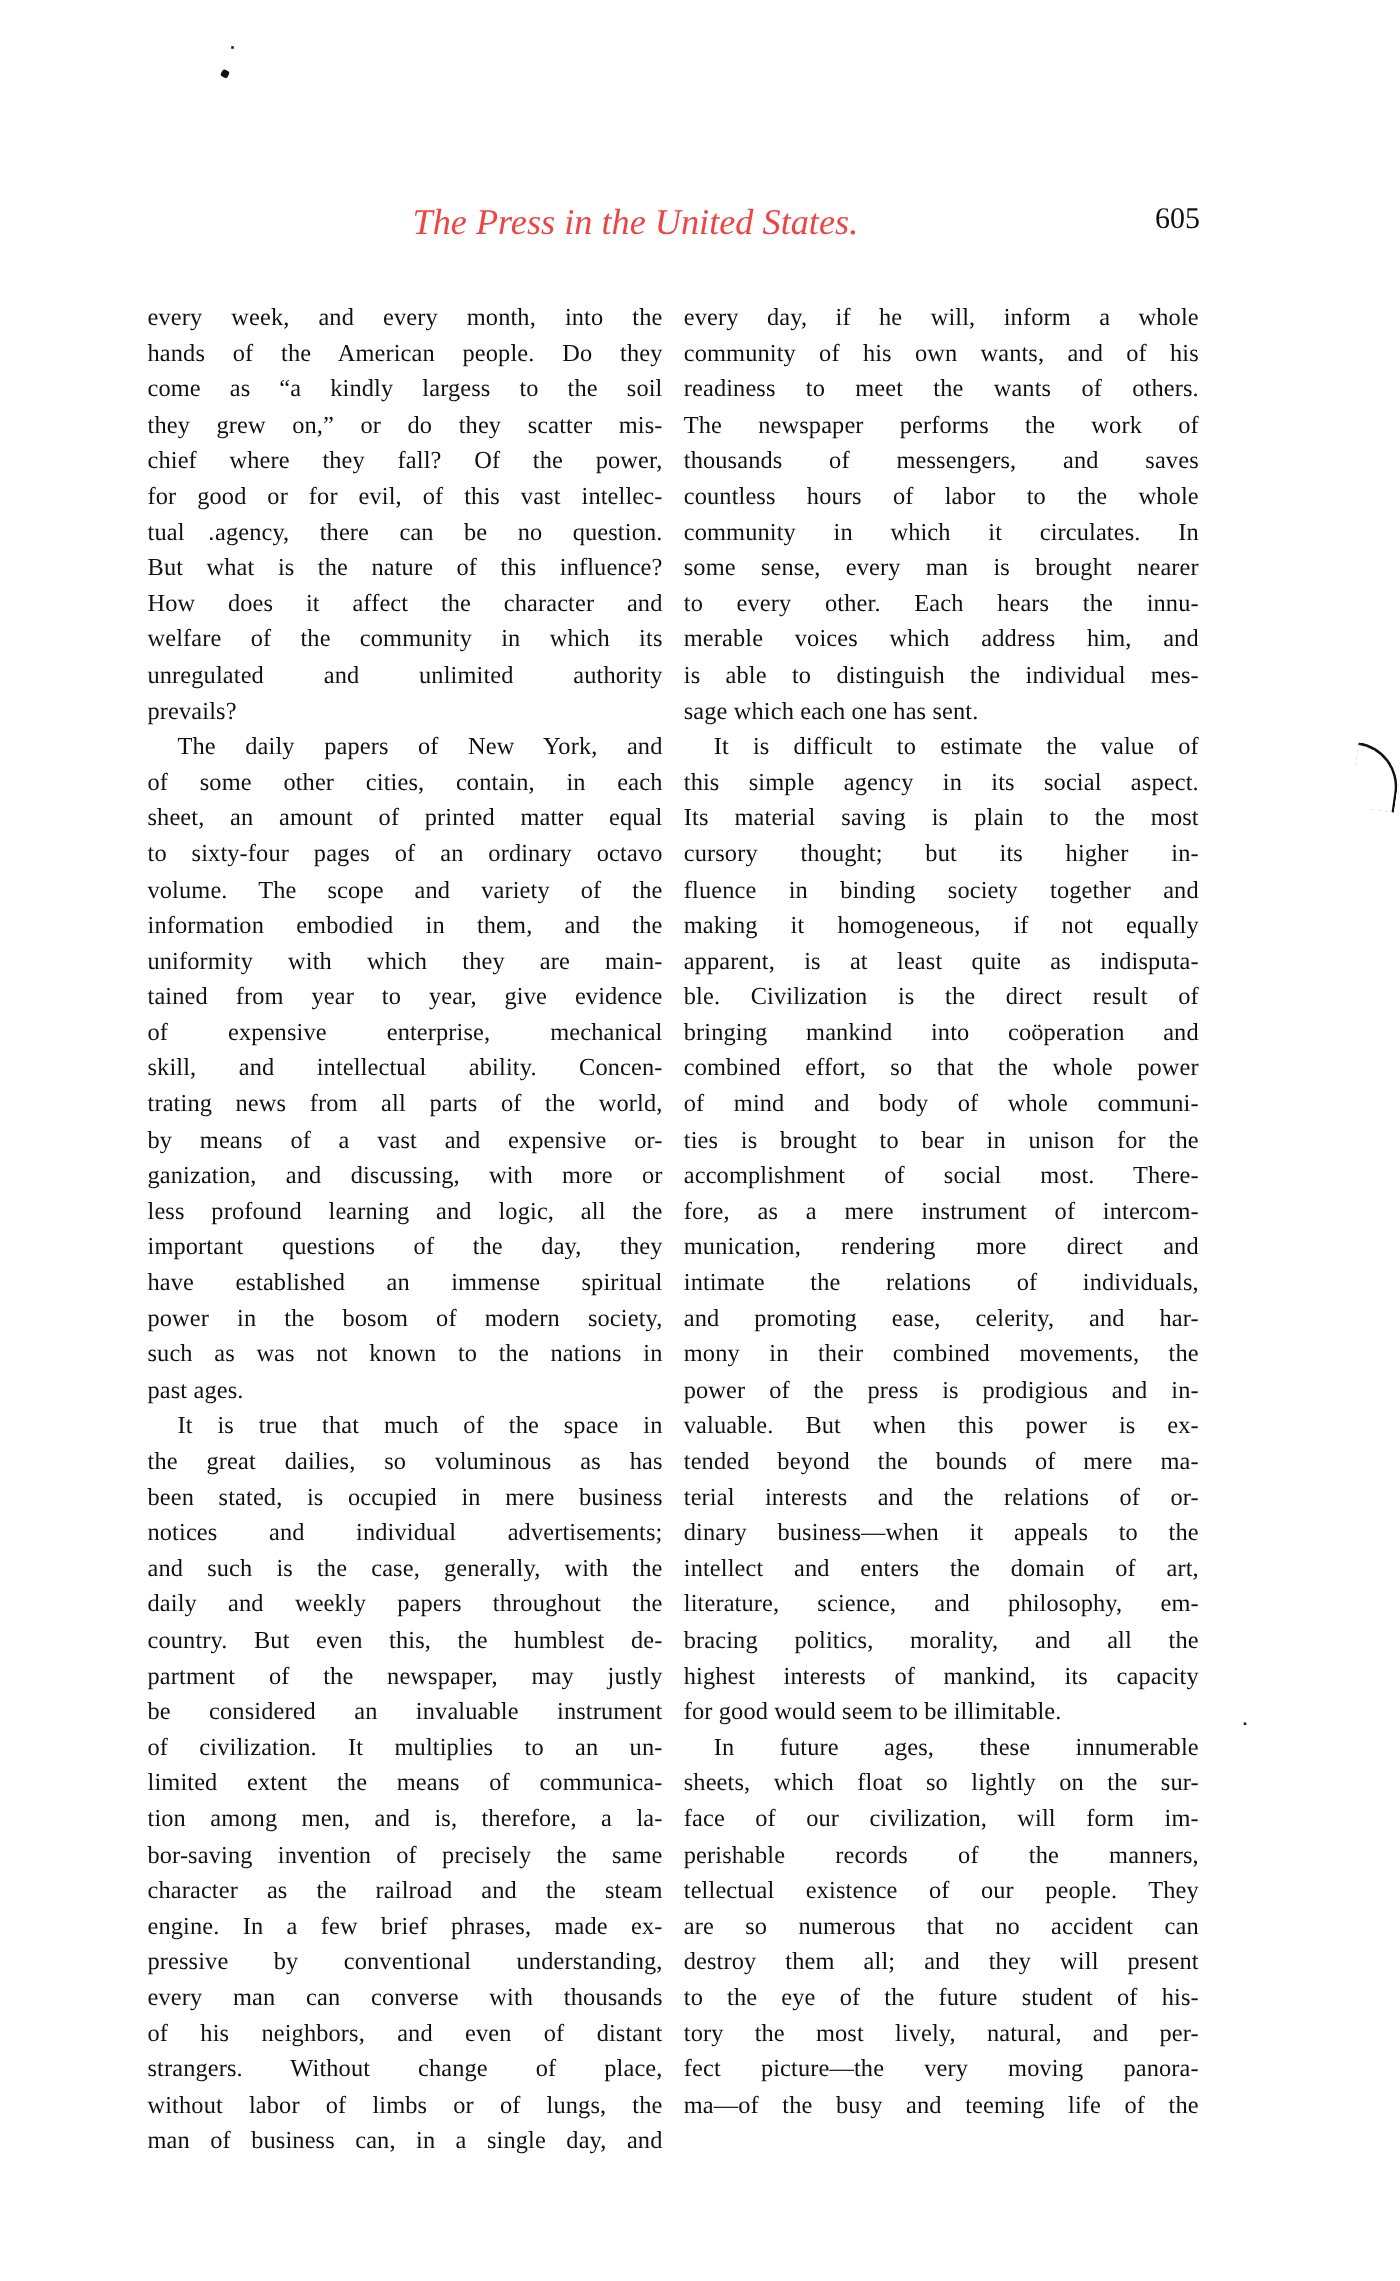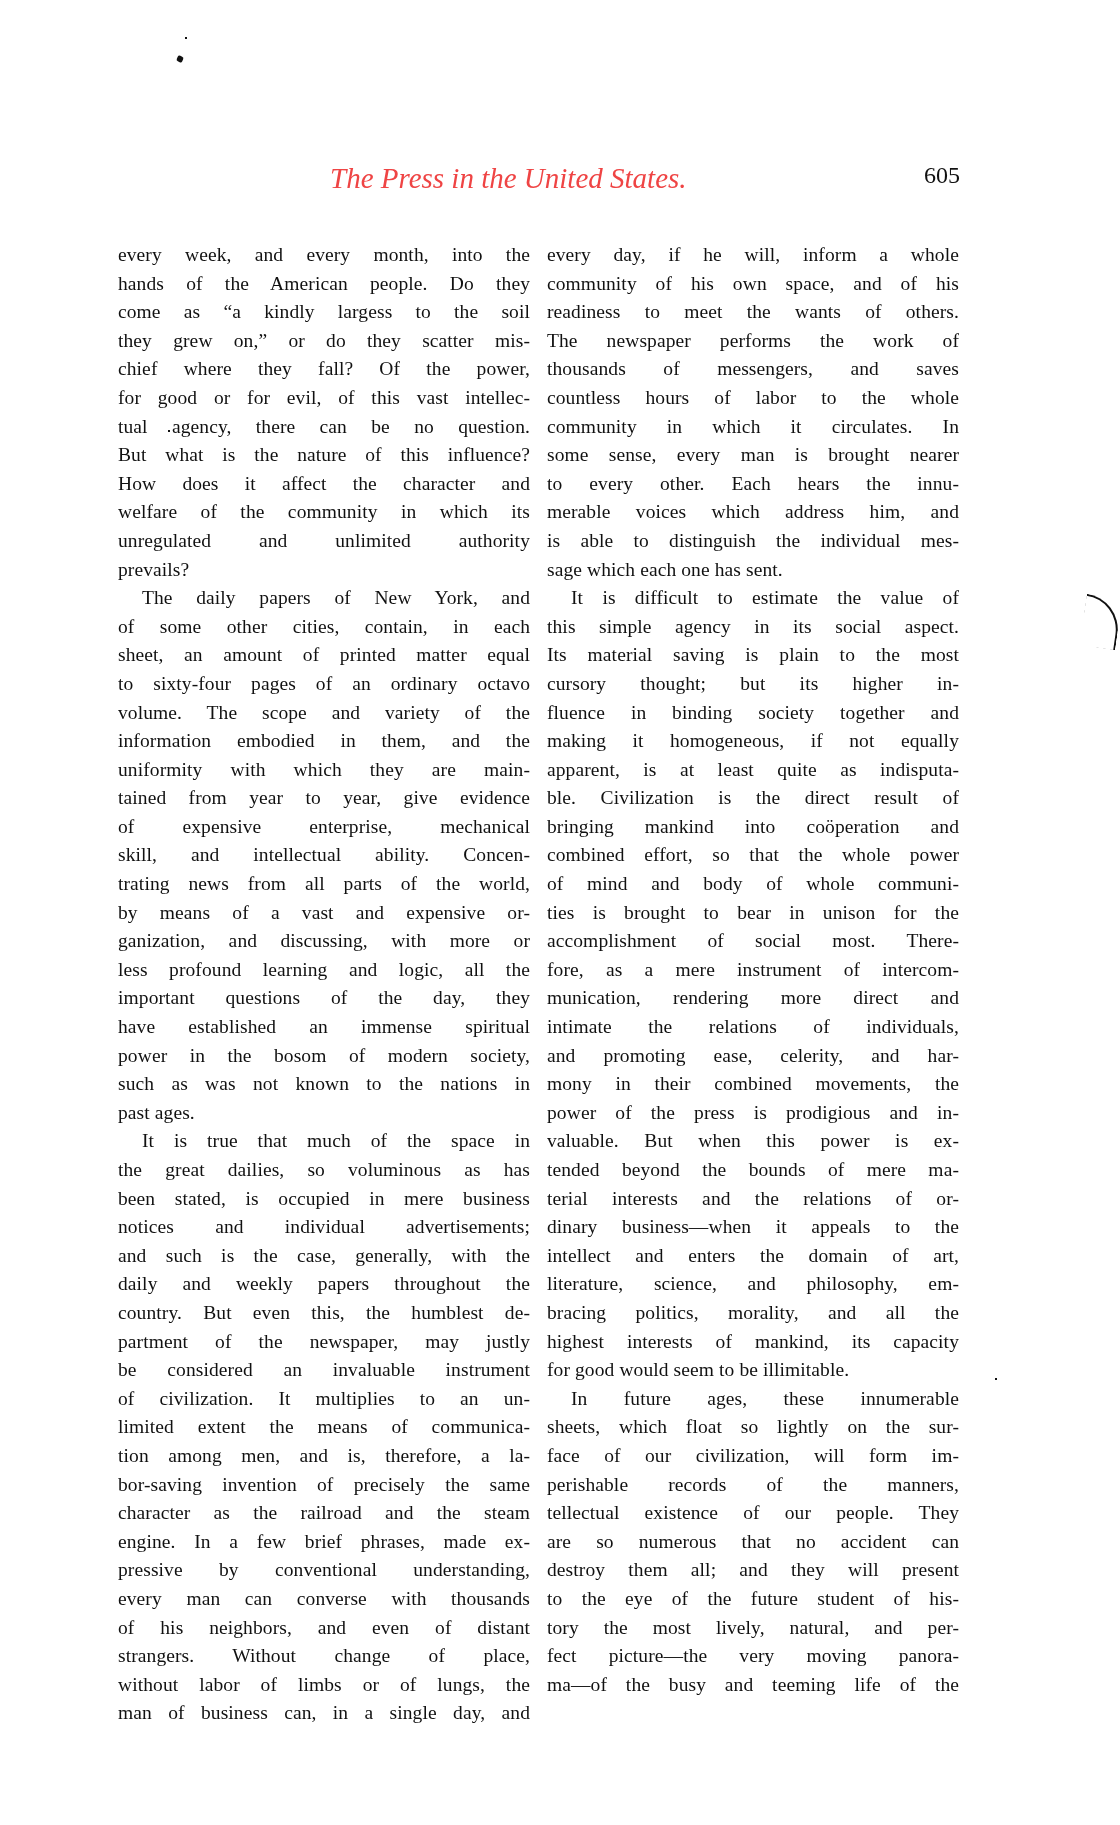--- a/index.html
+++ b/index.html
@@ -90,21 +90,21 @@
       <span class="line">engine.  In a few brief phrases, made ex-</span>
       <span class="line">pressive by conventional understanding,</span>
       <span class="line">every man can converse with thousands</span>
       <span class="line">of his neighbors, and even of distant</span>
       <span class="line">strangers.  Without change of place,</span>
       <span class="line">without labor of limbs or of lungs, the</span>
       <span class="line">man of business can, in a single day, and</span>
     </div>
   <div class="column col-right" id="col-right">
       <span class="line">every day, if he will, inform a whole</span>
-      <span class="line">community of his own space, and of his</span>
+      <span class="line">community of his own wants, and of his</span>
       <span class="line">readiness to meet the wants of others.</span>
       <span class="line">The newspaper performs the work of</span>
       <span class="line">thousands of messengers, and saves</span>
       <span class="line">countless hours of labor to the whole</span>
       <span class="line">community in which it circulates.  In</span>
       <span class="line">some sense, every man is brought nearer</span>
       <span class="line">to every other.  Each hears the innu-</span>
       <span class="line">merable voices which address him, and</span>
       <span class="line">is able to distinguish the individual mes-</span>
       <span class="line last">sage which each one has sent.</span>

